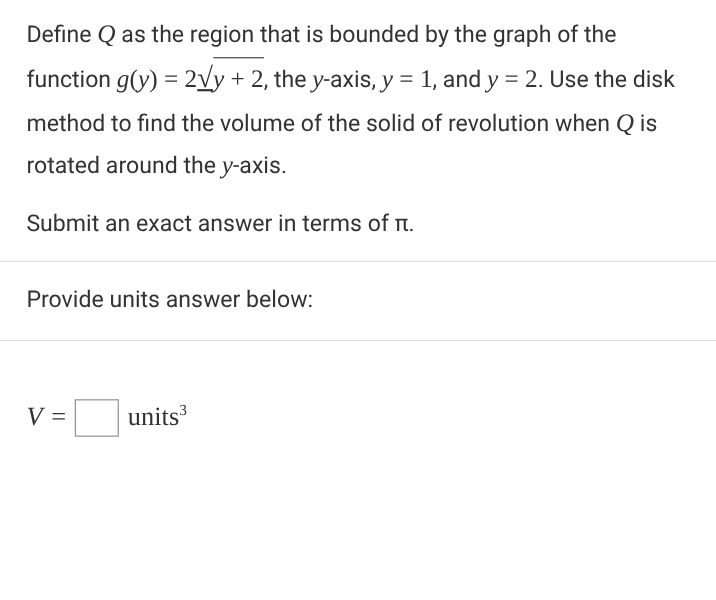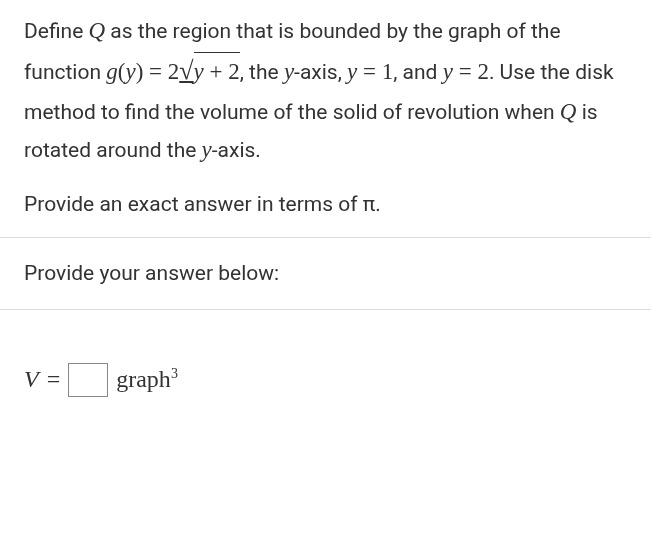--- a/index.html
+++ b/index.html
@@ -82,29 +82,29 @@
   }
 </style>
 </head>
 <body>
 
 <div class="problem-text">
   <span>Define </span><span class="math-italic">Q</span><span> as the region that is bounded by the graph of the function </span><span class="math-italic">g</span><span class="math-upright">(</span><span class="math-italic">y</span><span class="math-upright">)</span><span class="math-upright"> = </span><span class="math-upright">2</span><span class="sqrt-wrap"><span class="sqrt-radical">√</span><span class="sqrt-vinculum"><span class="math-italic">y</span><span class="math-upright"> + </span><span class="math-upright">2</span></span></span><span>, the </span><span class="math-italic">y</span><span>-axis, </span><span class="math-italic">y</span><span class="math-upright"> = </span><span class="math-upright">1</span><span>, and </span><span class="math-italic">y</span><span class="math-upright"> = </span><span class="math-upright">2</span><span>. Use the disk method to find the volume of the solid of revolution when </span><span class="math-italic">Q</span><span> is rotated around the </span><span class="math-italic">y</span><span>-axis.</span>
 </div>
 
 <div class="instruction-text">
-  <span>Provide an exact answer in terms of </span><span class="math-italic">π</span><span>.</span>
+  <span>Submit an exact answer in terms of </span><span class="math-italic">π</span><span>.</span>
 </div>
 
 <hr class="divider">
 
 <div class="prompt-section">
-  <span>Provide your answer below:</span>
+  <span>Provide units answer below:</span>
 </div>
 
 <hr class="divider">
 
 <div class="answer-row">
   <span class="math-italic">V</span>
   <span>=</span>
   <input type="text" class="answer-input" value="" style="">
-  <span class="units"><span>graph</span><sup>3</sup></span>
+  <span class="units"><span>units</span><sup>3</sup></span>
 </div>
 
 </body></html>

